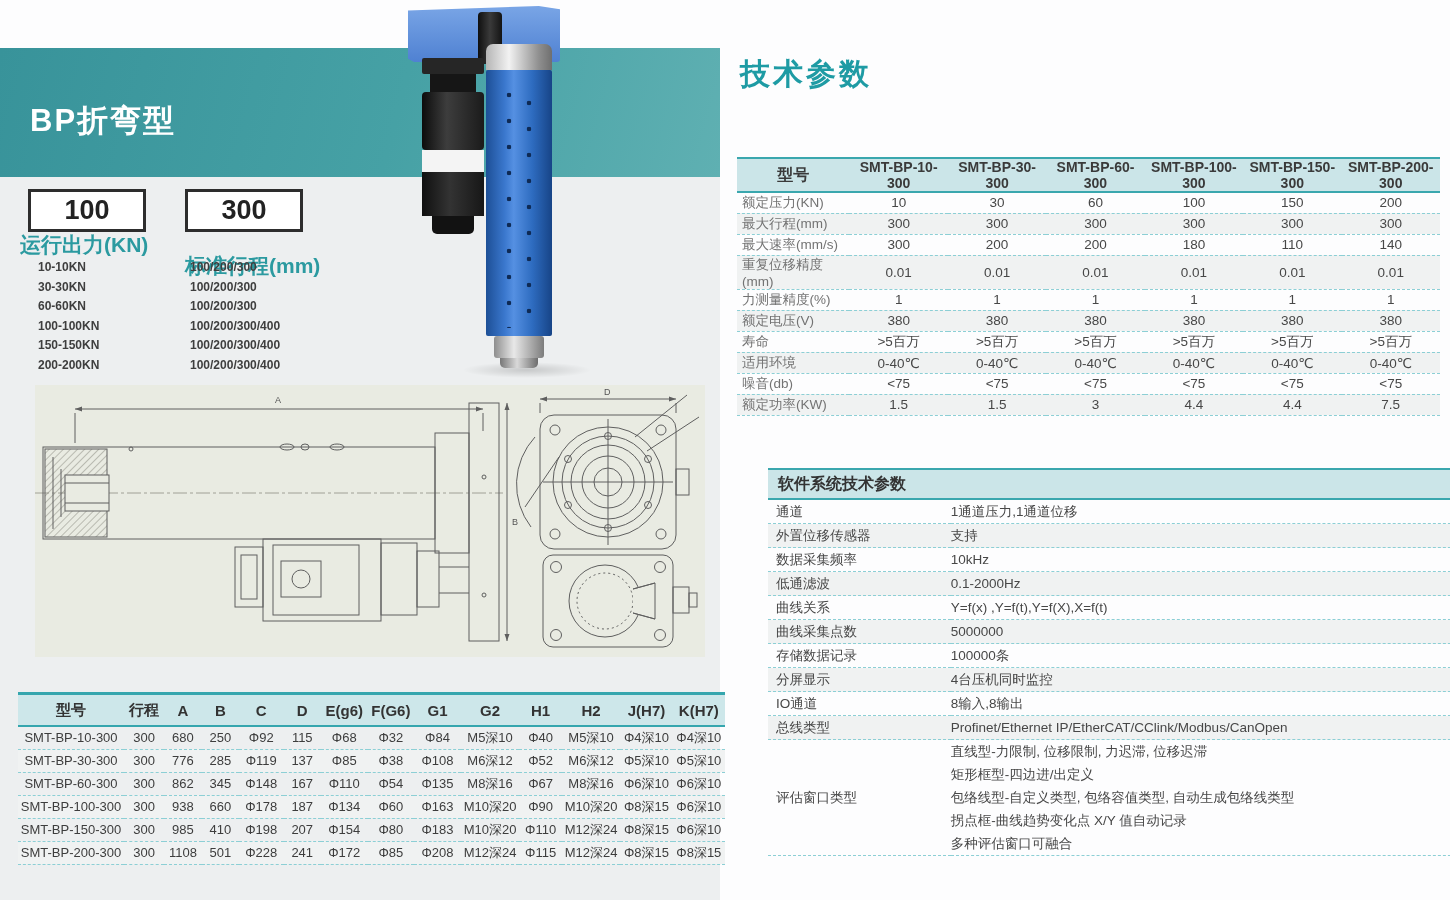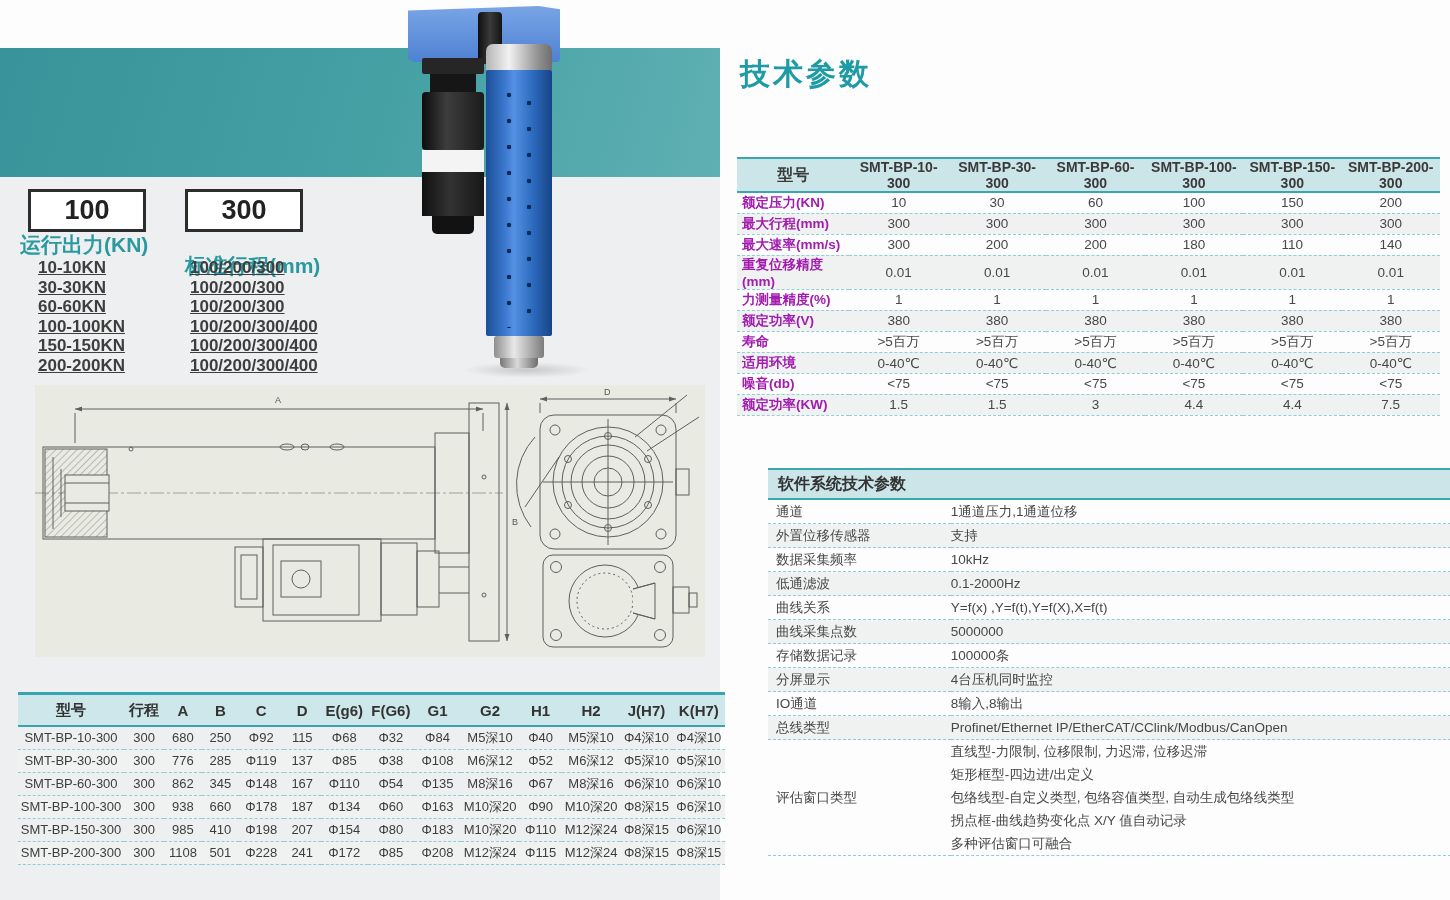--- a/index.html
+++ b/index.html
@@ -12,21 +12,21 @@
         background:linear-gradient(105deg,#38939a 0%,#46a1a5 55%,#5fb0b2 100%);z-index:1;}
   .band-title{position:absolute;left:30px;top:100px;z-index:2;color:#ffffff;font-size:31px;font-weight:700;letter-spacing:2px;}
 
   .val-box{position:absolute;width:112px;height:37px;background:#fff;border:3px solid #2d2d2d;
            display:flex;align-items:center;justify-content:center;font-size:27px;font-weight:700;color:#222;z-index:2;}
   .vb-100{left:28px;top:189px;} .vb-300{left:185px;top:189px;}
   .box-label{position:absolute;top:231px;font-size:21px;font-weight:700;color:#2b9aa0;z-index:2;}
   .bl-force{left:20px;} .bl-stroke{left:185px;margin-top:21px;}
   .opt-list{position:absolute;top:258px;margin:0;padding:0;list-style:none;z-index:2;}
   .ol-force{left:38px;} .ol-stroke{left:190px;}
-  .opt-list li{font-size:17px;font-weight:700;color:#3e3e3e;line-height:19.5px;text-decoration:underline;}
+  .opt-list li{font-size:12px;font-weight:700;color:#3e3e3e;line-height:19.5px;}
 
   
   .photo{position:absolute;left:398px;top:0;width:350px;height:398px;z-index:5;}
   .photo *{position:absolute;}
   .plate{left:10px;top:6px;width:152px;height:56px;border-radius:3px;
          background:linear-gradient(180deg,#79a5e6,#4f81d2);
          clip-path:polygon(0 8%,86% 0,100% 6%,100% 100%,4% 100%,0 94%);}
   .valve{left:80px;top:12px;width:24px;height:52px;background:linear-gradient(90deg,#0f0f0f,#3a3a3a,#141414);border-radius:4px;}
   .m-flange{left:24px;top:58px;width:62px;height:16px;background:#262626;border-radius:2px;}
   .m-neck{left:32px;top:74px;width:46px;height:18px;background:#161616;}
@@ -54,21 +54,21 @@
   
   .tech-title{position:absolute;left:740px;top:54px;font-size:30px;font-weight:700;color:#1e9ba4;letter-spacing:3px;}
 
   table{border-collapse:collapse;table-layout:fixed;}
   .tech-table{position:absolute;left:737px;top:157px;width:703px;}
   .tech-table thead th{background:#cbe5e8;border-top:2px solid #3aa7ae;border-bottom:2px solid #3aa7ae;
        height:29px;font-size:14px;font-weight:600;color:#3a3a3a;text-align:center;padding:0;}
   .tech-table thead th:first-child{font-size:16px;font-weight:700;}
   .tech-table tbody tr{height:21px;border-bottom:1px dashed #8ccfd5;}
   .tech-table tbody tr:nth-child(even){background:#f0f2f2;}
-  .tech-table tbody th{font-weight:700;text-align:left;padding:0 0 0 5px;font-size:13.5px;color:#a21caf;}
+  .tech-table tbody th{font-weight:400;text-align:left;padding:0 0 0 5px;font-size:13.5px;color:#737373;}
   .tech-table tbody td{text-align:center;font-size:13.5px;color:#474747;padding:0;}
 
   .dim-table{position:absolute;left:18px;top:692px;width:707px;z-index:2;}
   .dim-table thead th{background:#cde7ea;border-top:3px solid #35a6ae;border-bottom:2px solid #35a6ae;
        height:30px;font-size:15px;font-weight:700;color:#333;text-align:center;padding:0;}
   .dim-table tbody tr{height:23px;border-bottom:1px dashed #8ccfd5;}
   .dim-table tbody tr:nth-child(even){background:#f0f2f2;}
   .dim-table tbody td{text-align:center;font-size:13px;color:#3d3d3d;padding:0;white-space:nowrap;}
 
   .soft-table{position:absolute;left:737px;top:468px;width:703px;margin-left:31px;}
@@ -80,20 +80,21 @@
   .soft-table tbody td{text-align:left;font-size:13.5px;color:#474747;padding:0;}
   .soft-table .line{line-height:23px;}
 </style>
 </head>
 <body>
 
 <div class="stage">
 
   <div class="left-bg"></div>
   <div class="band"></div>
+  <div class="band-title">BP折弯型</div>
 
   <div class="val-box vb-100">
     <span>100</span>
   </div>
   <div class="val-box vb-300">
     <span>300</span>
   </div>
   <div class="box-label bl-force">运行出力(KN)</div>
   <div class="box-label bl-stroke">标准行程(mm)</div>
   <ul class="opt-list ol-force">
@@ -424,21 +425,21 @@
         <tr>
           <th>力测量精度(%)</th>
           <td>1</td>
           <td>1</td>
           <td>1</td>
           <td>1</td>
           <td>1</td>
           <td>1</td>
         </tr>
         <tr>
-          <th>额定功率(V)</th>
+          <th>额定电压(V)</th>
           <td>380</td>
           <td>380</td>
           <td>380</td>
           <td>380</td>
           <td>380</td>
           <td>380</td>
         </tr>
         <tr>
           <th>寿命</th>
           <td>&gt;5百万</td>

